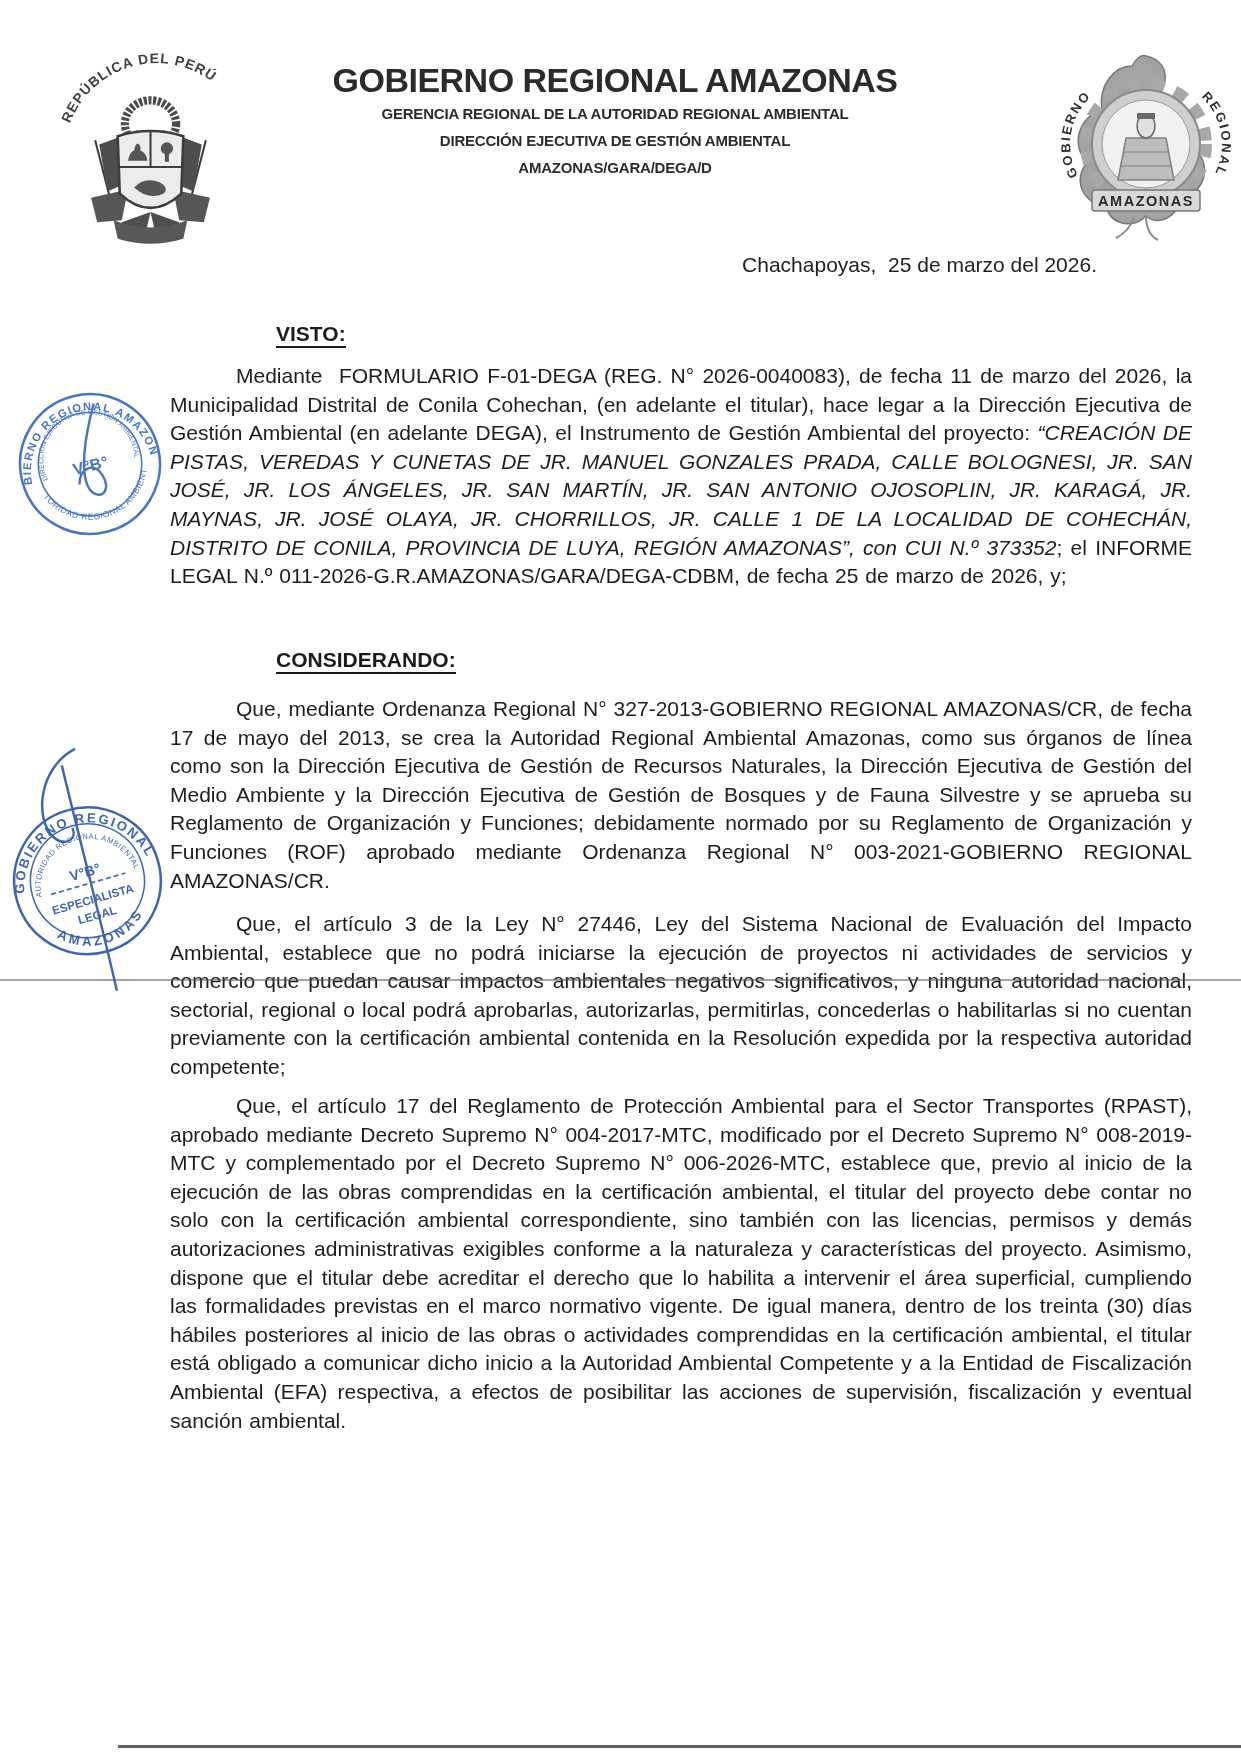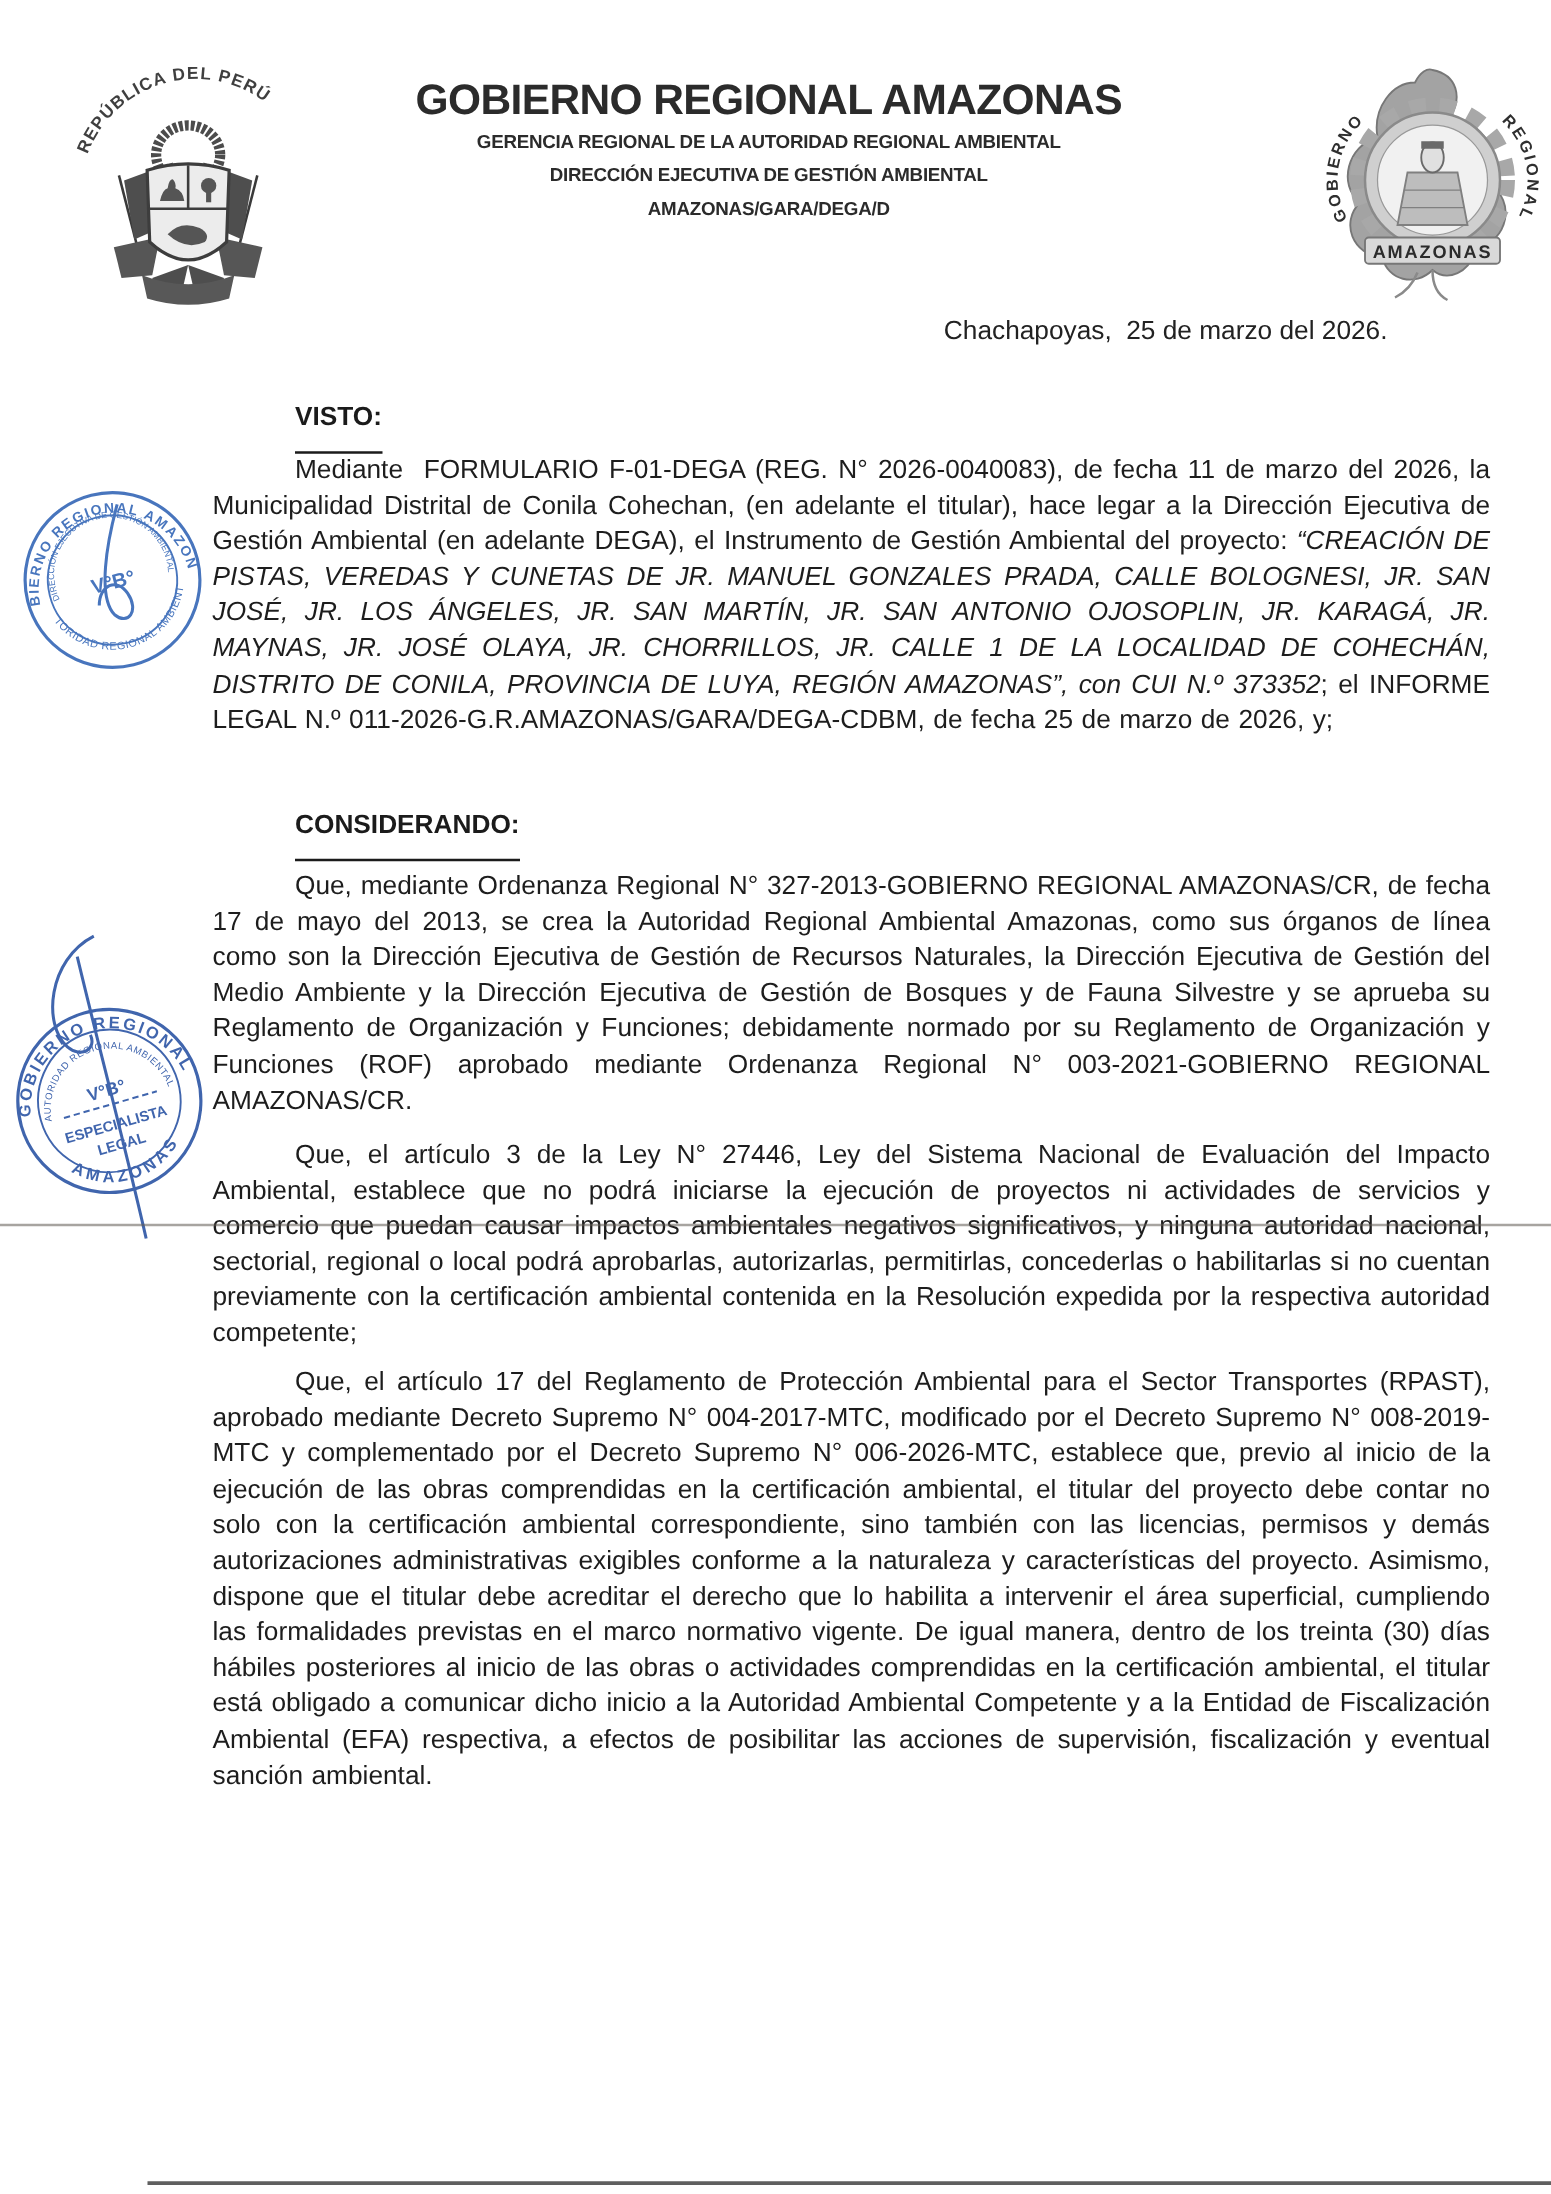--- a/index.html
+++ b/index.html
@@ -7,23 +7,23 @@
     position:relative; width:1241px; height:1755px; background:#fff;
     font-family:"Liberation Sans", sans-serif; color:#1d1d1d; overflow:hidden;
   }
   
   .hdr-text { position:absolute; left:245px; top:60px; width:740px; text-align:center; color:#2b2b2b; }
   .hdr-title { font-size:34px; font-weight:bold; letter-spacing:-0.5px; line-height:40px; }
   .hdr-sub   { font-size:15px; font-weight:bold; letter-spacing:-0.2px; line-height:27px; }
   .emblem  { position:absolute; left:60px;  top:46px; }
   .az-logo { position:absolute; left:1054px; top:52px; }
   
-  .date-line { position:absolute; top:253px; right:131px; font-size:21px; color:#222; }
+  .date-line { position:absolute; top:253px; right:144px; font-size:21px; color:#222; }
   .sec-heading { font-size:21px; font-weight:bold; color:#1b1b1b; }
-  .sec-heading span { border-bottom:2.5px solid #1b1b1b; padding-bottom:16px; }
+  .sec-heading span { border-bottom:2.5px solid #1b1b1b; padding-bottom:1px;margin-left:40px; }
   .para {
     margin:0; text-align:justify; font-size:21px; line-height:28.6px;
     text-indent:66px; color:#1d1d1d; word-spacing:1px;
   }
   #p-visto   { top:362px; }
   #h-visto   { top:322px; left:236px; position:absolute; }
   #h-consid  { top:648px; left:236px; position:absolute; }
   #p-c1 { top:695px; }
   #p-c2 { top:910px; }
   #p-c3 { top:1092px; }

